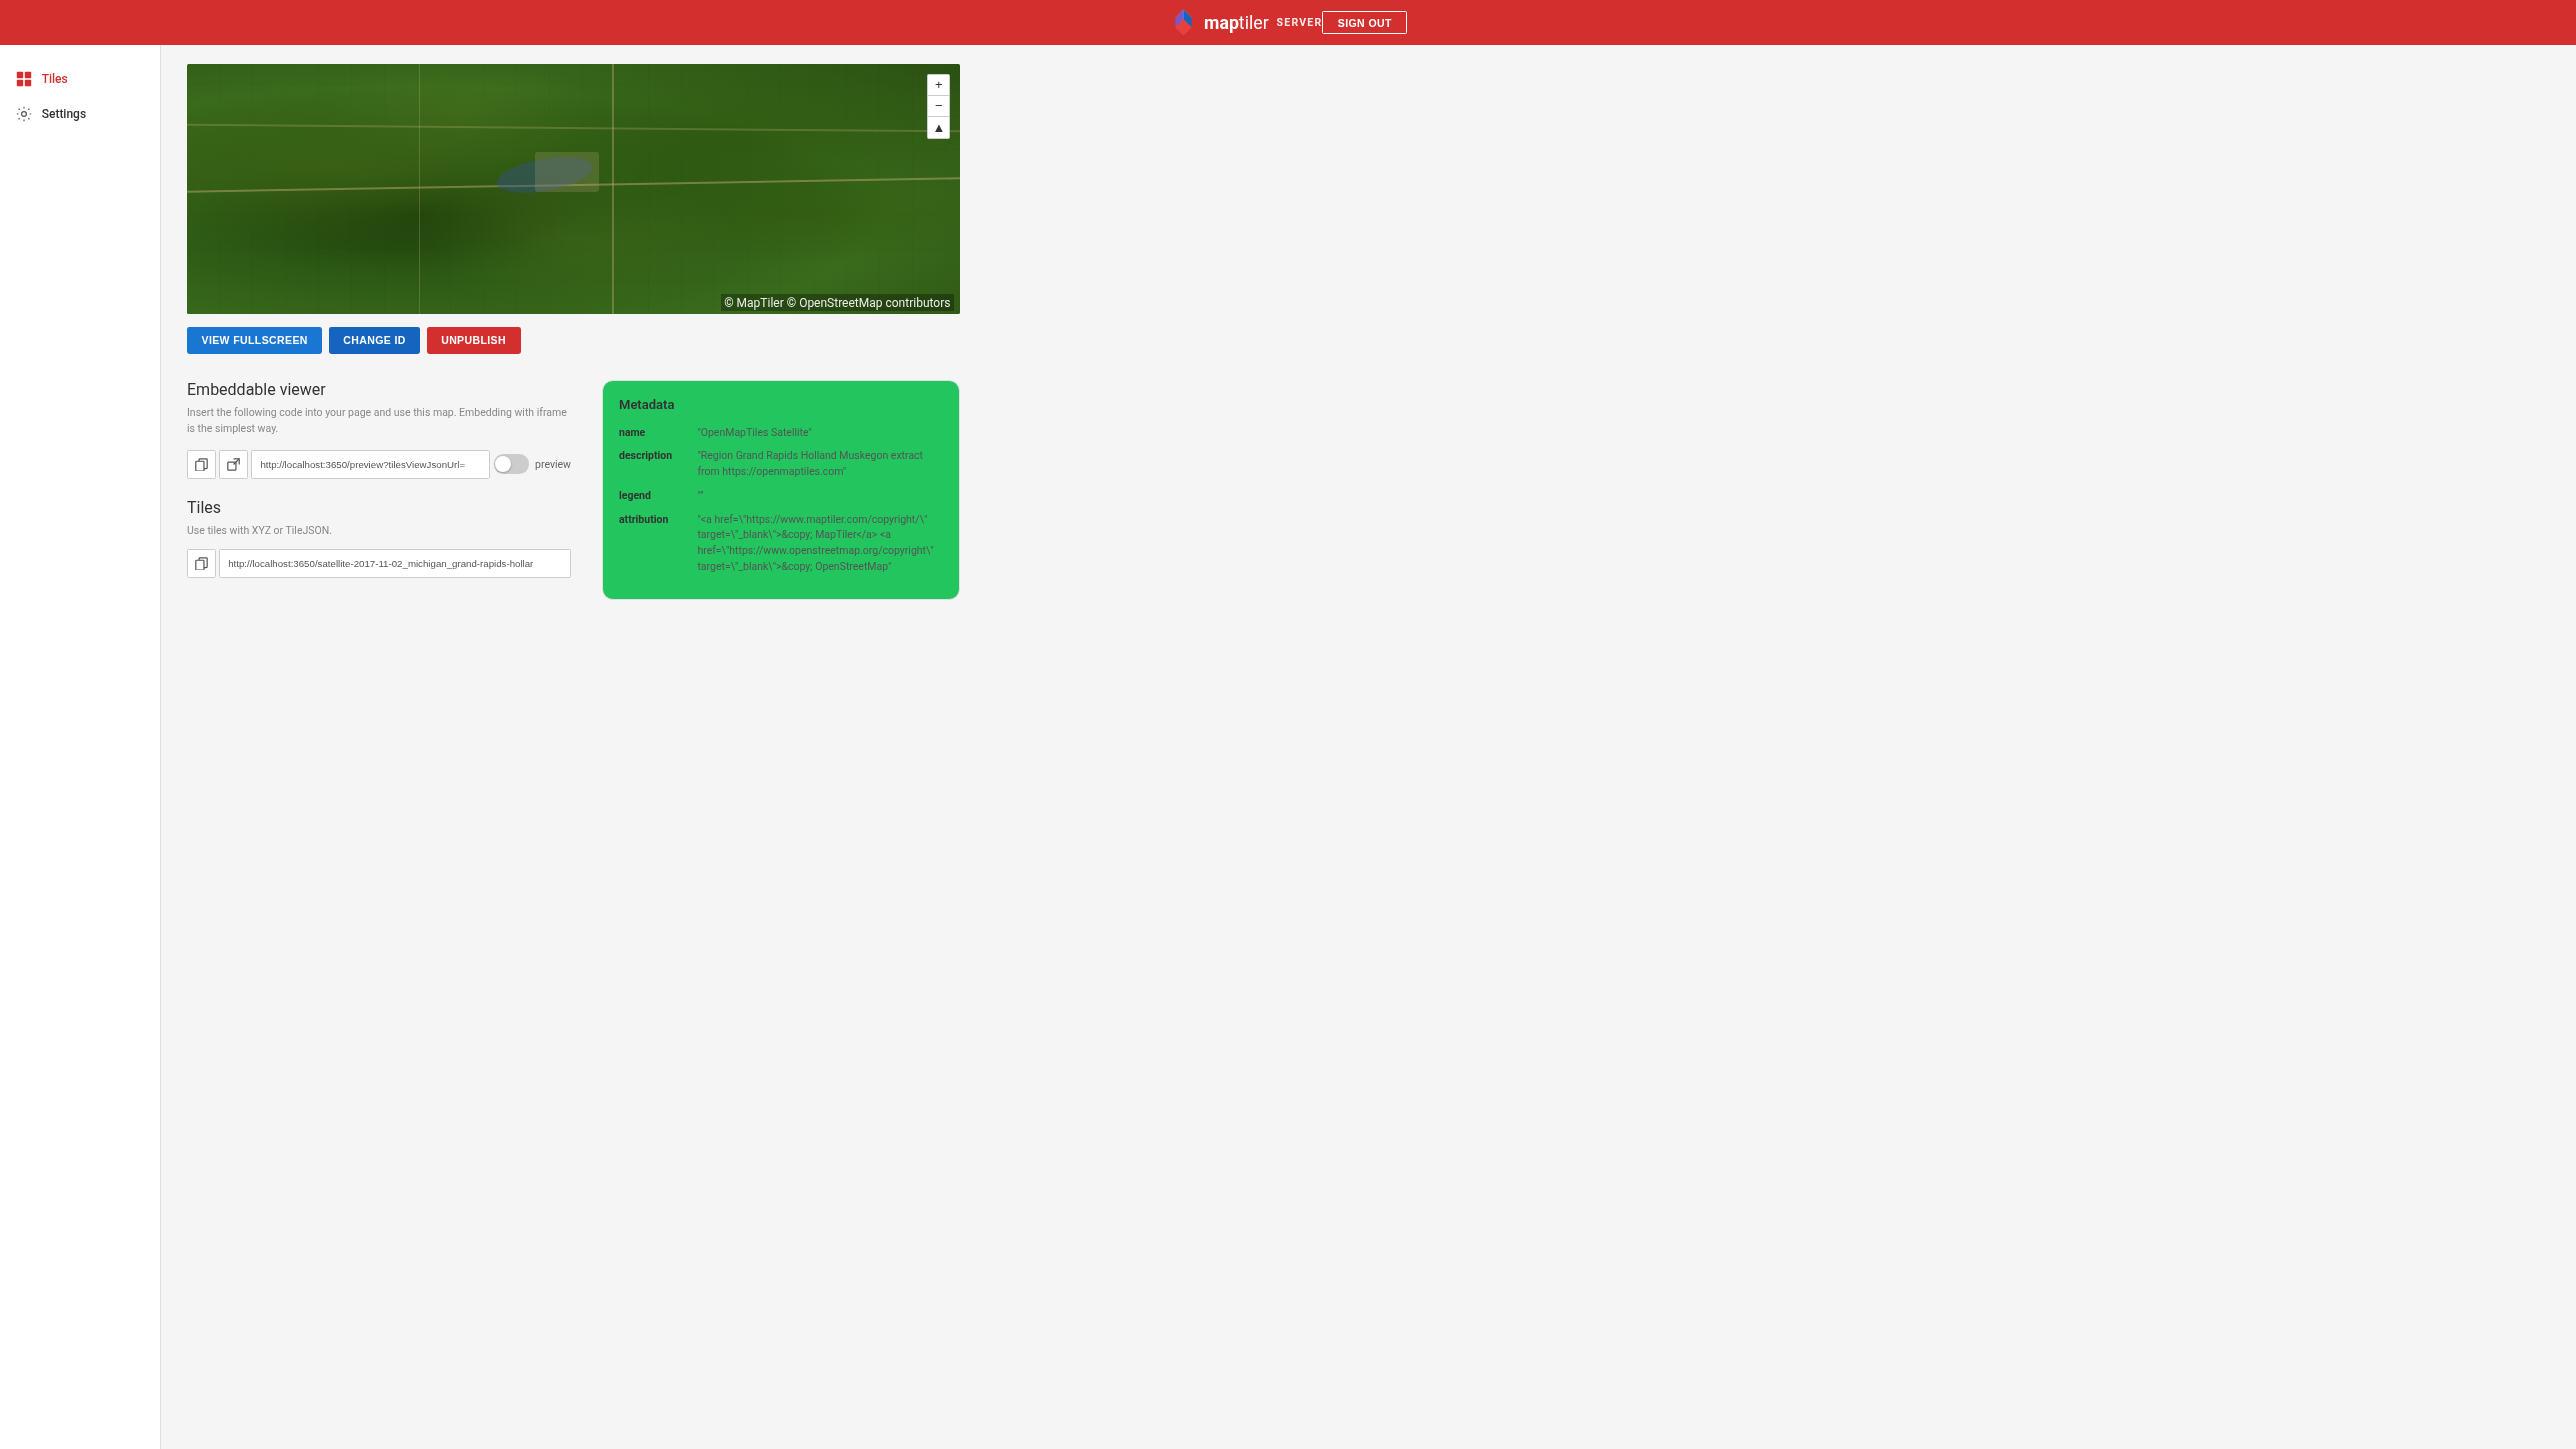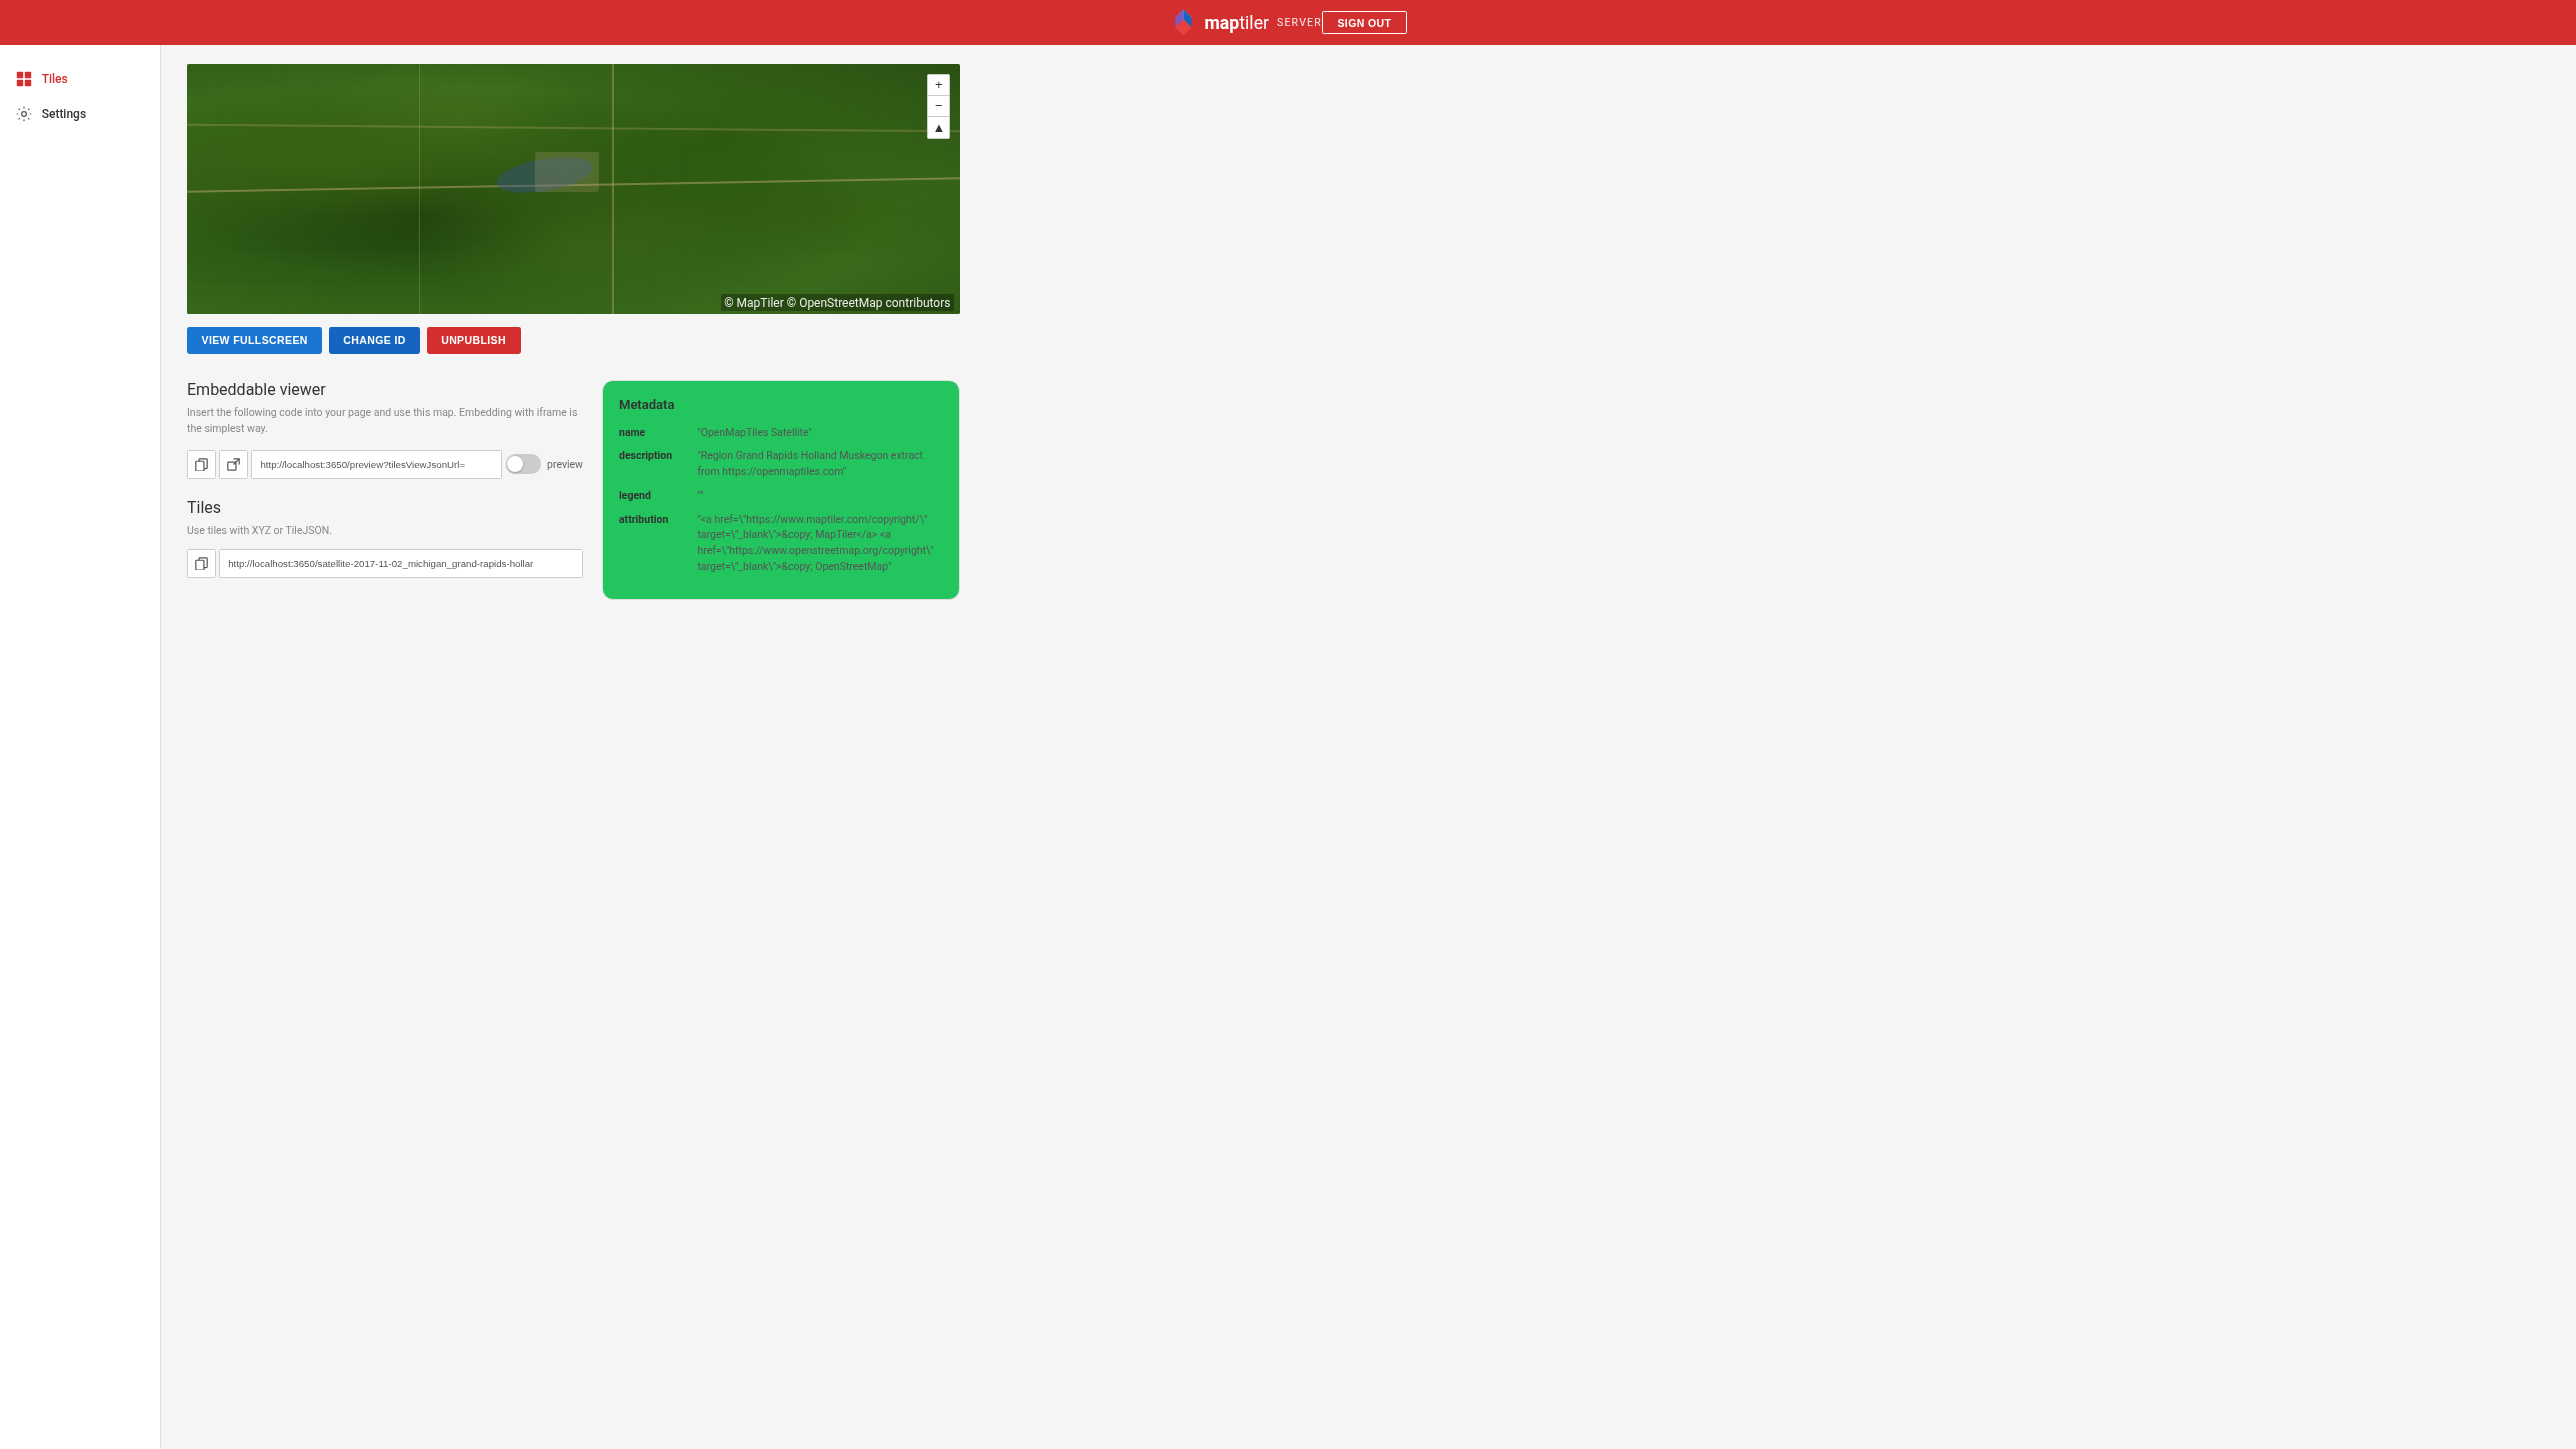--- a/index.html
+++ b/index.html
@@ -31,21 +31,21 @@
       font-weight: 400;
       color: white;
       letter-spacing: 0;
     }
     .logo-text strong {
       font-weight: 700;
     }
     .logo-server {
       font-size: 10.5px;
       color: white;
-      font-weight: 400;
+      font-weight: 700;
       letter-spacing: 1.2px;
       margin-left: 1.6px;
       opacity: 0.9;
     }
     .sign-out-btn {
       background: transparent;
       border: 1.6px solid white;
       color: white;
       padding: 4.8px 14.5px;
       font-size: 10.5px;
@@ -194,21 +194,21 @@
       text-transform: uppercase;
       text-align: right;
     }
     .btn-blue { background: #1976d2; color: white; }
     .btn-blue2 { background: #1565c0; color: white; }
     .btn-red { background: #d32f2f; color: white; }
 
     
     .lower-content {
       display: flex;
-      gap: 19px;
+      gap: 31px;
       max-width: 773px;
     }
 
     .left-panel {
       flex: 1;
     }
 
     .right-panel {
       width: 358px;
       flex-shrink: 0;

